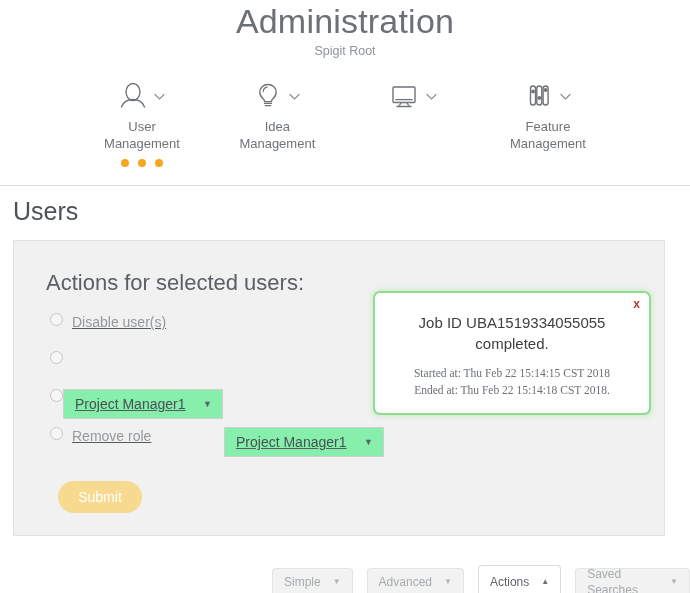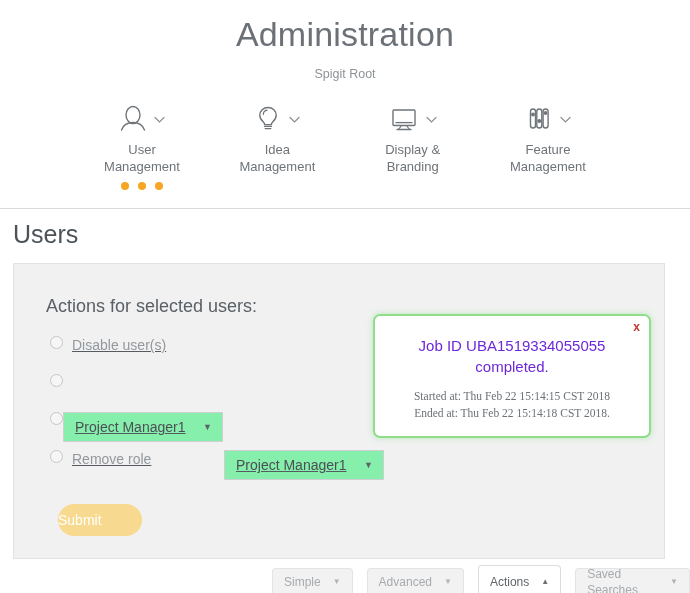--- a/index.html
+++ b/index.html
@@ -11,35 +11,35 @@
     height: 593px;
     background: #ffffff;
     font-family: "Liberation Sans", sans-serif;
     color: #555b60;
     overflow: hidden;
     position: relative;
   }
 
   
   .header {
-    padding-top: 13px;
+    padding-top: 0;
     text-align: center;
   }
   .app-title {
     font-size: 34px;
     font-weight: 400;
     color: #6b7177;
     letter-spacing: 0.2px;
     line-height: 42px;
     margin: 0;
   }
   .app-subtitle {
     font-size: 12.5px;
     color: #8d9398;
-    margin-top: 11px;
+    margin-top: 1px;
     line-height: 16px;
   }
 
   
   .nav {
     display: flex;
     justify-content: space-between;
     padding: 18px 78px 0 78px;
     box-sizing: border-box;
   }
@@ -97,21 +97,21 @@
   .panel {
     position: relative;
     margin: 14px 0 0 13px;
     width: 652px;
     height: 296px;
     background: #f1f1f1;
     border: 1px solid #e2e2e2;
     box-sizing: border-box;
   }
   .panel-heading {
-    font-size: 18px;
+    font-size: 22px;
     font-weight: 400;
     color: #5a6065;
     margin: 29px 0 0 32px;
     line-height: 26px;
   }
 
   .action-list { margin: 17px 0 0 36px; }
   .action-row {
     display: flex;
     align-items: flex-start;
@@ -166,21 +166,21 @@
     margin: 16px 0 0 44px;
     width: 84px;
     height: 32px;
     border-radius: 16px;
     background: #f7da8f;
     border: none;
     color: #ffffff;
     font-size: 14px;
     font-family: "Liberation Sans", sans-serif;
     line-height: 32px;
-    text-align: left;
+    text-align: center;
     cursor: pointer;
     padding: 0;
   }
 
   
   .notification {
     position: absolute;
     left: 359px;
     top: 50px;
     width: 278px;
@@ -198,21 +198,21 @@
     font-size: 12px;
     font-weight: bold;
     color: #c0392b;
     cursor: pointer;
     line-height: 14px;
   }
   .notif-title {
     margin: 19px 22px 0 22px;
     text-align: center;
     font-size: 15px;
-    color: #6d28d9;
+    color: #404040;
     line-height: 21px;
   }
   .notif-lines {
     margin: 11px 14px 0 14px;
     text-align: center;
     font-family: Liberation Serif, serif;
   }
   .notif-line {
     font-size: 11.5px;
     color: #6c7176;
@@ -328,24 +328,20 @@
           <line x1="7.5" y1="18.6" x2="24.5" y2="18.6" stroke="#6f7479" stroke-width="1.3"></line>
           <path d="M9 25.5 L23 25.5" stroke="#6f7479" stroke-width="1.4" stroke-linecap="round"></path>
           <path d="M13.5 21.5 L10.5 25.5 M18.5 21.5 L21.5 25.5" stroke="#6f7479" stroke-width="1.2"></path>
         </svg>
       </span>
       <span class="nav-chevron">
         <svg width="13" height="13" viewBox="0 0 13 13">
           <path d="M2 4.5 L6.5 9 L11 4.5" fill="none" stroke="#8a8f94" stroke-width="1.2" stroke-linecap="round"></path>
         </svg>
       </span>
-    </div>
-    <div class="nav-label">
-      <span>Display &amp;</span><br>
-      <span>Branding</span>
     </div>
     <div class="nav-dots hidden"></div>
   </div>
 
   <div class="nav-item">
     <div class="nav-icon-row">
       <span class="nav-icon">
         <svg width="30" height="30" viewBox="0 0 30 30">
           <rect x="6.5" y="5" width="5" height="19" rx="2.5" fill="none" stroke="#6f7479" stroke-width="1.4"></rect>
           <circle cx="9" cy="10.5" r="1.9" fill="#6f7479"></circle>

